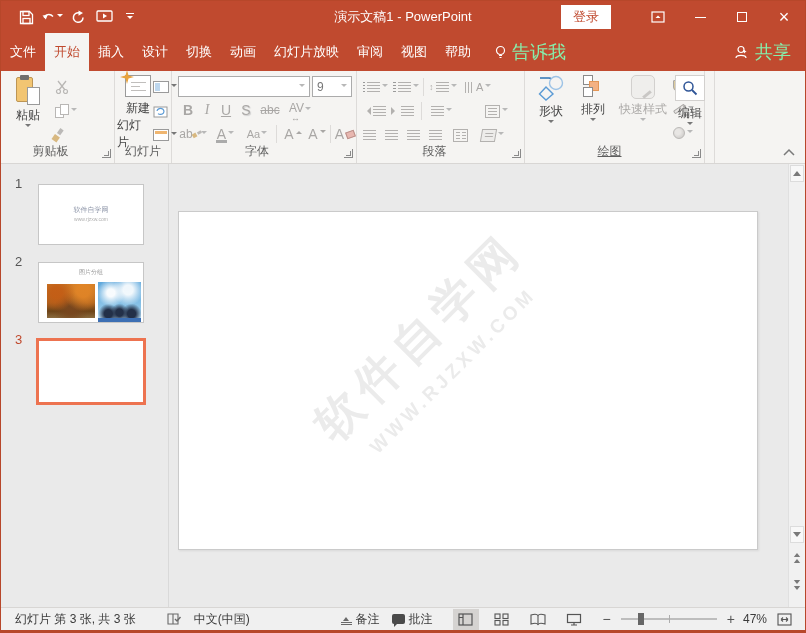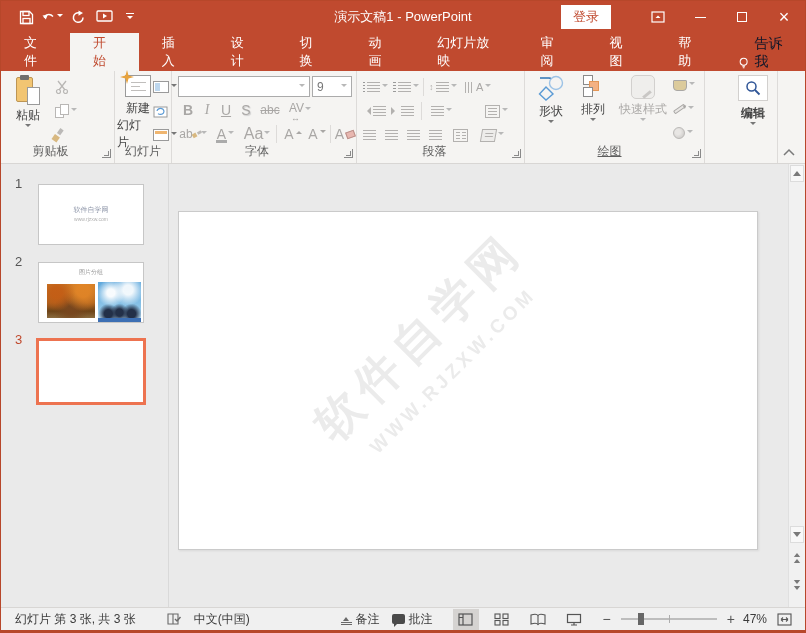--- a/index.html
+++ b/index.html
@@ -16,24 +16,24 @@
   .login { background:#fff; color:#C04A2F; font-size:13px; padding:3px 12px; margin-right:26px; }
   .wbtn { width:42px; height:32px; display:inline-flex; align-items:center; justify-content:center; font-size:15px; color:#fff; }
   .minbar { width:11px; height:1px; background:#fff; display:inline-block; }
   .maxbox { width:10px; height:10px; border:1px solid #fff; display:inline-block; }
   .closeglyph::before { content:"×"; font-size:18px; line-height:1; }
   .qatmore { display:inline-block; width:8px; border-top:1px solid #fff; padding-top:1px; }
   .qatmore::after { content:""; display:block; margin:1px auto 0; width:0; height:0; border:3px solid transparent; border-top-color:#fff; }
 
   
   .tabrow { position:absolute; left:0; top:32px; right:0; height:38px; background:#C04A2F; display:flex; align-items:stretch; }
-  .tab { color:#fff; font-size:13px; padding:0 23px; display:flex; align-items:center; }
+  .tab { color:#fff; font-size:13px; padding:0 9px; display:flex; align-items:center; }
   .tab.active { background:#F5F4F2; color:#C04A2F; }
   .tabspacer { flex:1; }
-  .tellme,.share { color:#0f172a; font-size:14px; display:flex; align-items:flex-end; gap:5px; padding:0 14px; }
+  .tellme,.share { color:#86efac; font-size:18px; display:flex; align-items:center; gap:5px; padding:0 14px; }
 
   
   .ribbon { position:absolute; left:0; top:70px; right:0; height:93px; background:#F5F4F2; border-bottom:1px solid #D8D6D4; }
   .group { position:absolute; top:0; bottom:0; border-right:1px solid #DDDBD9; }
   .glabel { position:absolute; bottom:3px; left:0; right:0; text-align:center; font-size:12px; color:#5f5f5f; }
   .dlg { position:absolute; bottom:5px; right:3px; width:9px; height:9px; border-right:1px solid #8a8a8a; border-bottom:1px solid #8a8a8a; }
   .dlg::before { content:""; position:absolute; right:1px; bottom:1px; width:4px; height:4px; border-right:1px solid #8a8a8a; border-bottom:1px solid #8a8a8a; }
   .bigbtn { position:absolute; display:flex; flex-direction:column; align-items:center; font-size:12px; color:#444; }
   .bigbtn.dis { color:#ACAAA8; }
   .car { display:inline-block; width:0; height:0; border:3px solid transparent; border-top-color:#777; vertical-align:middle; }
@@ -226,20 +226,28 @@
     <span class="tab">视图</span>
     <span class="tab">帮助</span>
     <span class="tellme">
       <svg width="13" height="15" viewBox="0 0 13 15">
           <circle cx="6.5" cy="5.5" r="4" fill="none" stroke="#fff" stroke-width="1.2"></circle>
           <path d="M5 10.5h3M5.5 12.5h2" stroke="#fff" stroke-width="1.2"></path>
         </svg>
       <span>告诉我</span>
     </span>
     <span class="tabspacer"></span>
+    <span class="share">
+      <svg width="16" height="14" viewBox="0 0 16 14">
+          <circle cx="7" cy="4.5" r="3" fill="none" stroke="#fff" stroke-width="1.2"></circle>
+          <path d="M2 13 C2 9.5 12 9.5 12 13" fill="none" stroke="#fff" stroke-width="1.2"></path>
+          <path d="M12.5 4.5h4M14.5 2.5v4" stroke="#fff" stroke-width="1.2" transform="translate(-1,3) scale(.8)"></path>
+        </svg>
+      <span>共享</span>
+    </span>
   </div>
 
   <div class="ribbon">
 
     <div class="group" style="left:0;width:114px;">
       <div class="bigbtn" style="left:8px;top:4px;width:38px;">
         <span class="pasteIcon">
             <span class="board"></span>
             <span class="clip"></span>
             <span class="paper"></span>
@@ -324,21 +332,21 @@
           <span class="brushIc" style="transform:rotate(60deg) scale(.7);"></span>
           <span class="car dis"></span>
         </span>
       <span class="fbtn" style="left:40px;top:53px;width:26px;">
           <span style="display:flex;flex-direction:column;align-items:center;">
             <span>A</span>
             <span class="colorbar"></span>
           </span>
           <span class="car dis"></span>
         </span>
-      <span class="fbtn" style="left:70px;top:53px;width:30px;font-size:16px;">
+      <span class="fbtn" style="left:70px;top:53px;width:30px;font-size:11px;">
           <span>Aa</span>
           <span class="car dis"></span>
         </span>
       <span class="vline" style="left:104px;top:54px;height:18px;"></span>
       <span class="fbtn supUp" style="left:110px;top:53px;width:22px;">
           <span>A</span>
         </span>
       <span class="fbtn supDn" style="left:134px;top:53px;width:22px;">
           <span>A</span>
         </span>
@@ -452,21 +460,21 @@
           <span class="car dis"></span>
         </span>
       <span class="mini" style="left:148px;top:52px;">
           <span class="blob"></span>
           <span class="car dis"></span>
         </span>
       <span class="glabel" style="right:10px;text-decoration:underline;">绘图</span>
       <span class="dlg"></span>
     </div>
 
-    <div class="group" style="left:727px;width:50px;font-weight:bold;">
+    <div class="group" style="left:664px;width:50px;">
       <div class="bigbtn" style="left:7px;top:4px;width:36px;">
         <span style="width:30px;height:26px;border:1px solid #D2D0CE;background:#fff;display:flex;align-items:center;justify-content:center;margin-bottom:4px;">
           <svg width="16" height="16" viewBox="0 0 16 16">
               <circle cx="6.5" cy="6.5" r="4.5" fill="none" stroke="#2F5597" stroke-width="1.5"></circle>
               <path d="M10 10 L14.5 14.5" stroke="#2F5597" stroke-width="1.8"></path>
             </svg>
         </span>
         <span>编辑</span>
         <span class="car"></span>
       </div>

